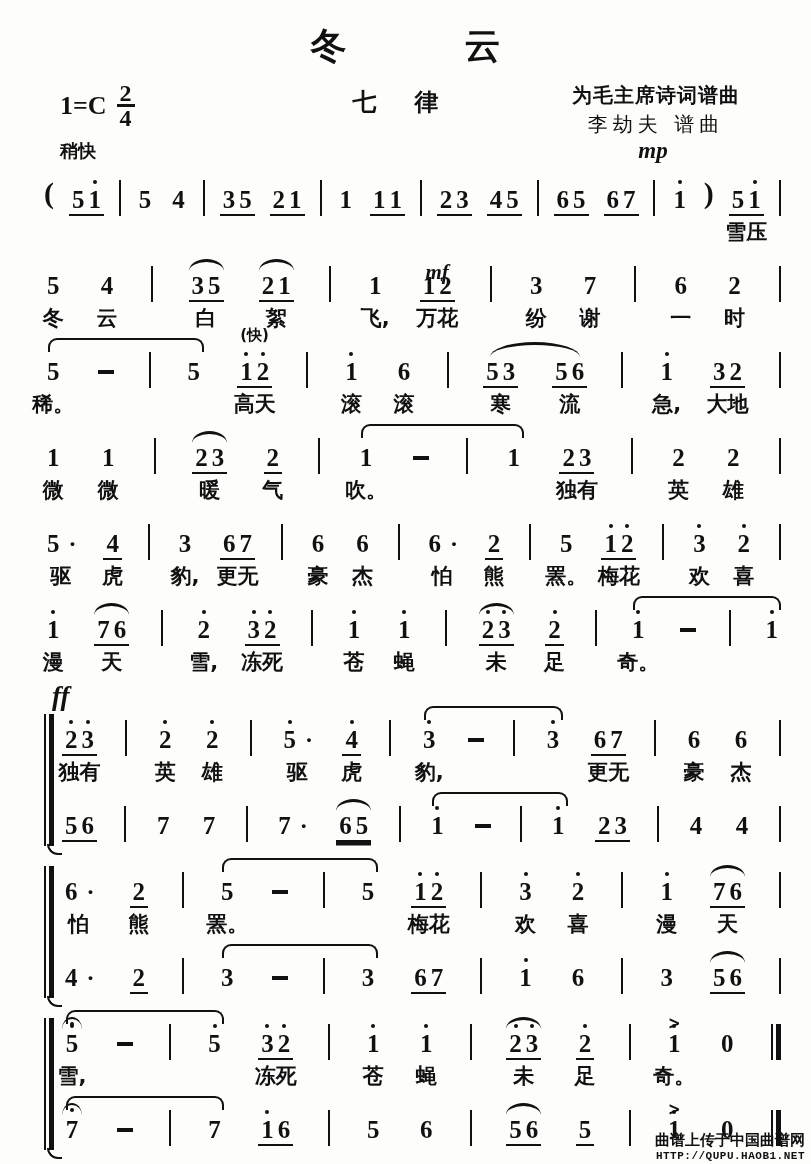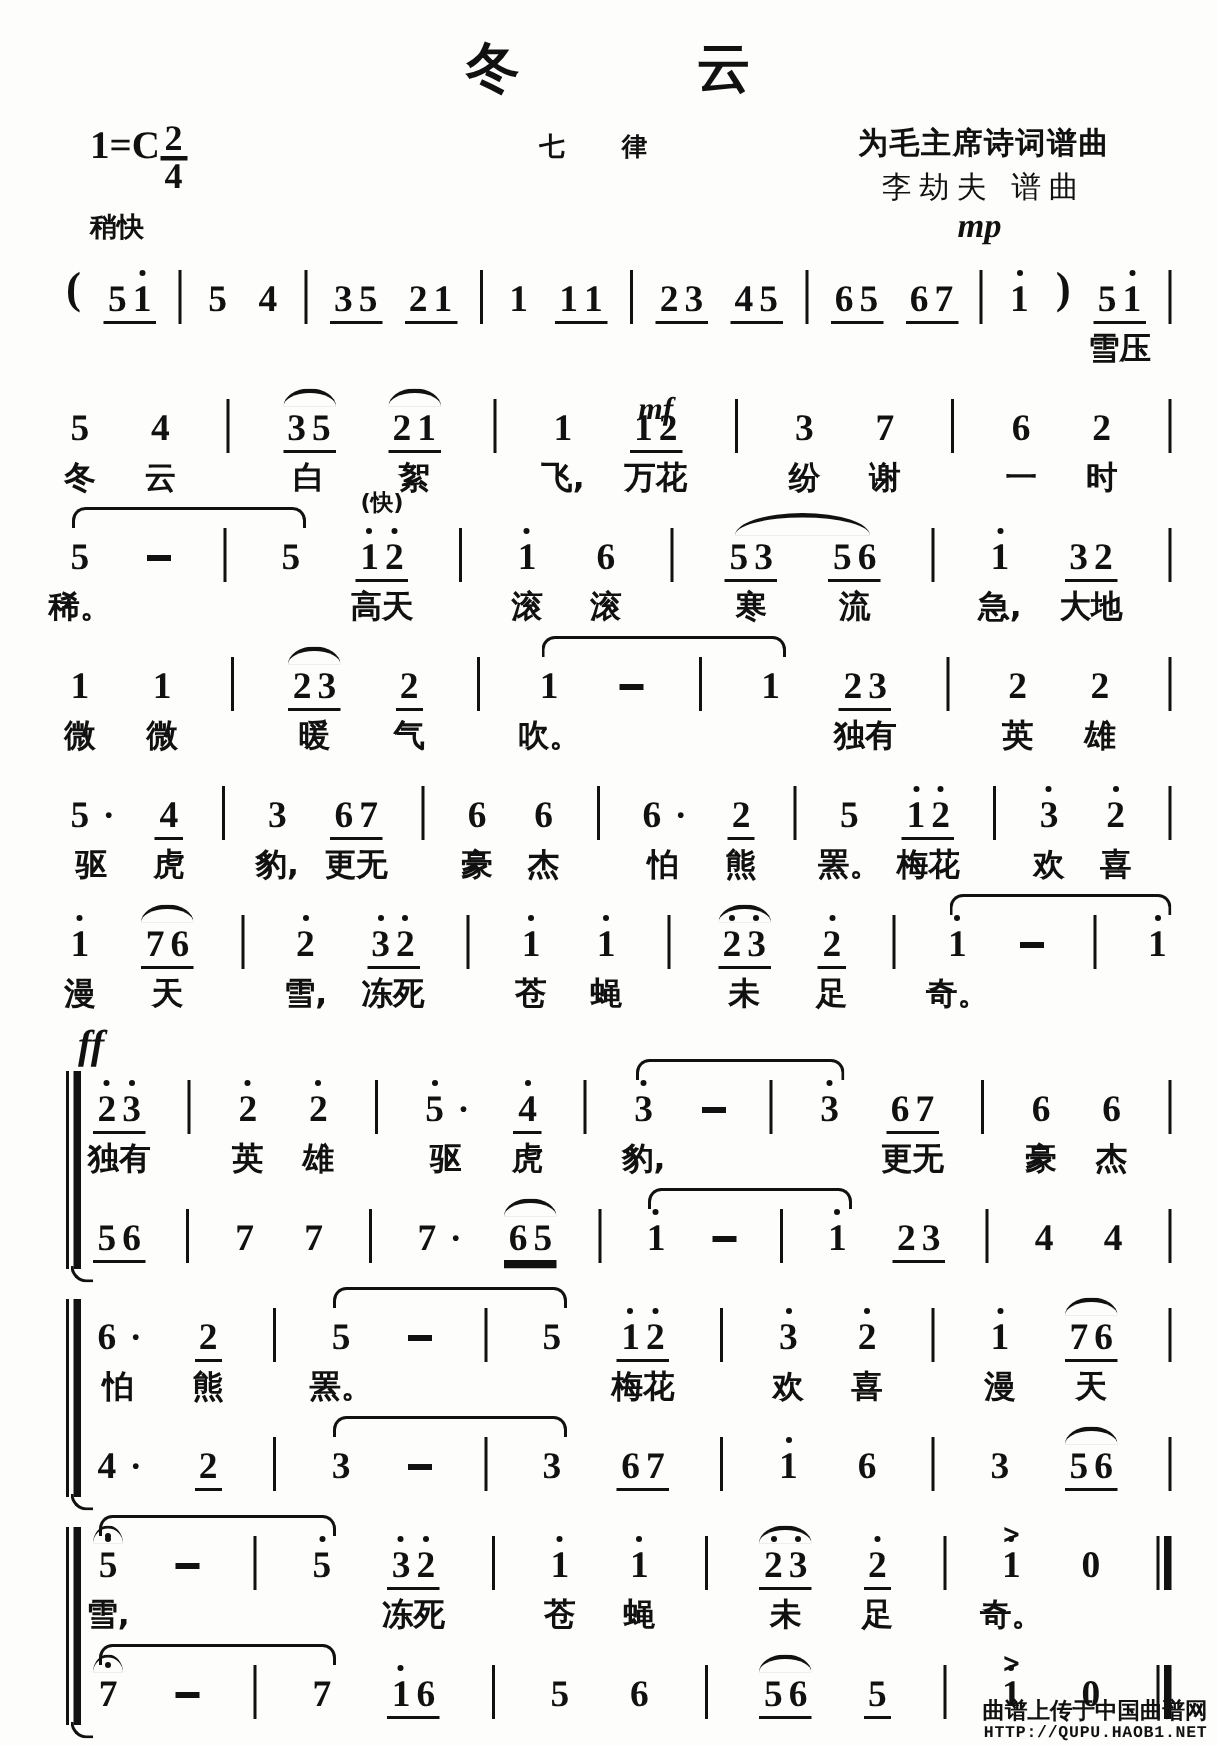--- a/index.html
+++ b/index.html
@@ -7,26 +7,26 @@
     width:811px;height:1164px;position:relative;overflow:hidden;
     background:#fdfdfb;color:#111;
     font-family:"DejaVu Sans",sans-serif;
   }
   
   .hdr{padding-top:26px;}
   .title-row{display:flex;justify-content:center;gap:118px;
     font-size:36px;font-weight:bold;line-height:40px;}
   .hdr-row2{display:flex;align-items:flex-start;margin:16px 40px 0 60px;}
   .key-block{width:190px;}
-  .keysig{display:flex;
+  .keysig{display:flex;align-items:center;gap:10px;
     font-family:"Liberation Serif",serif;font-weight:bold;font-size:26px;}
   .meter{display:inline-flex;flex-direction:column;align-items:center;line-height:22px;font-size:24px;}
   .meter .num{border-bottom:3px solid #111;padding:0 3px;}
   .tempo{font-size:18px;font-weight:bold;margin-top:10px;}
-  .subtitle{flex:1;text-align:center;font-size:17px;font-weight:bold;letter-spacing:38px;padding-left:38px;margin-top:4px;}
+  .subtitle{flex:1;text-align:center;font-size:24px;font-weight:bold;letter-spacing:38px;padding-left:38px;margin-top:4px;}
   .credits{width:230px;text-align:center;}
   .credit1{font-size:20px;font-weight:bold;letter-spacing:1px;}
   .credit2{font-size:20px;font-weight:normal;letter-spacing:5px;margin-top:2px;}
   .dyn{font-family:"Liberation Serif",serif;font-style:italic;font-weight:bold;}
   .mp{font-size:23px;margin-top:0px;padding-right:6px;}
   .ff-mark{font-size:27px;margin:0 0 0 52px;height:24px;line-height:20px;}
   
   .score{margin:6px 30px 0 44px;}
   .music-line{position:relative;display:flex;justify-content:space-between;
     align-items:flex-start;height:86px;}

